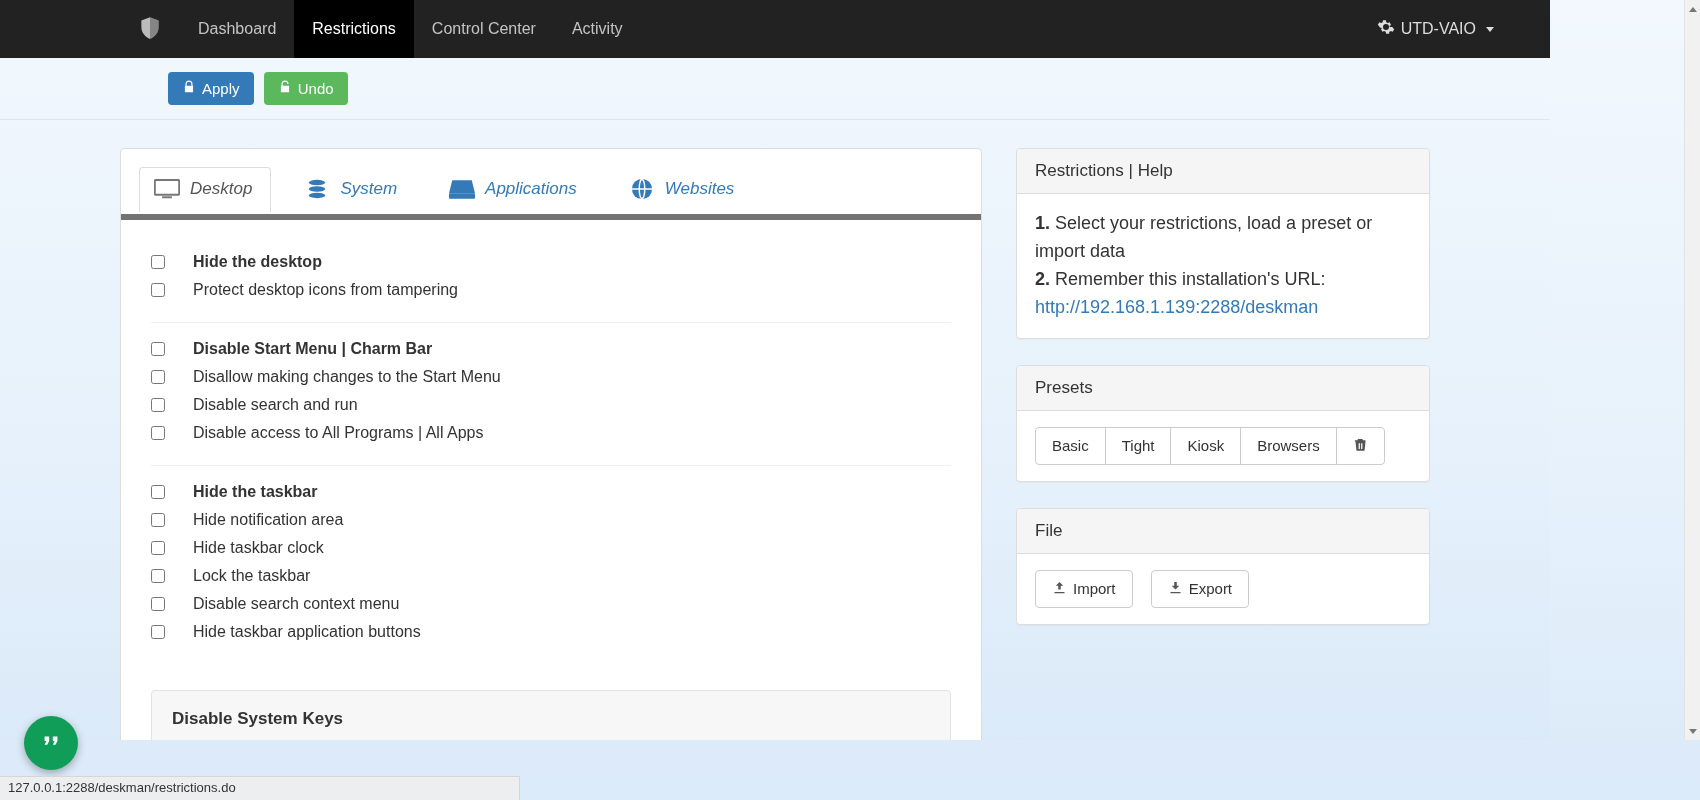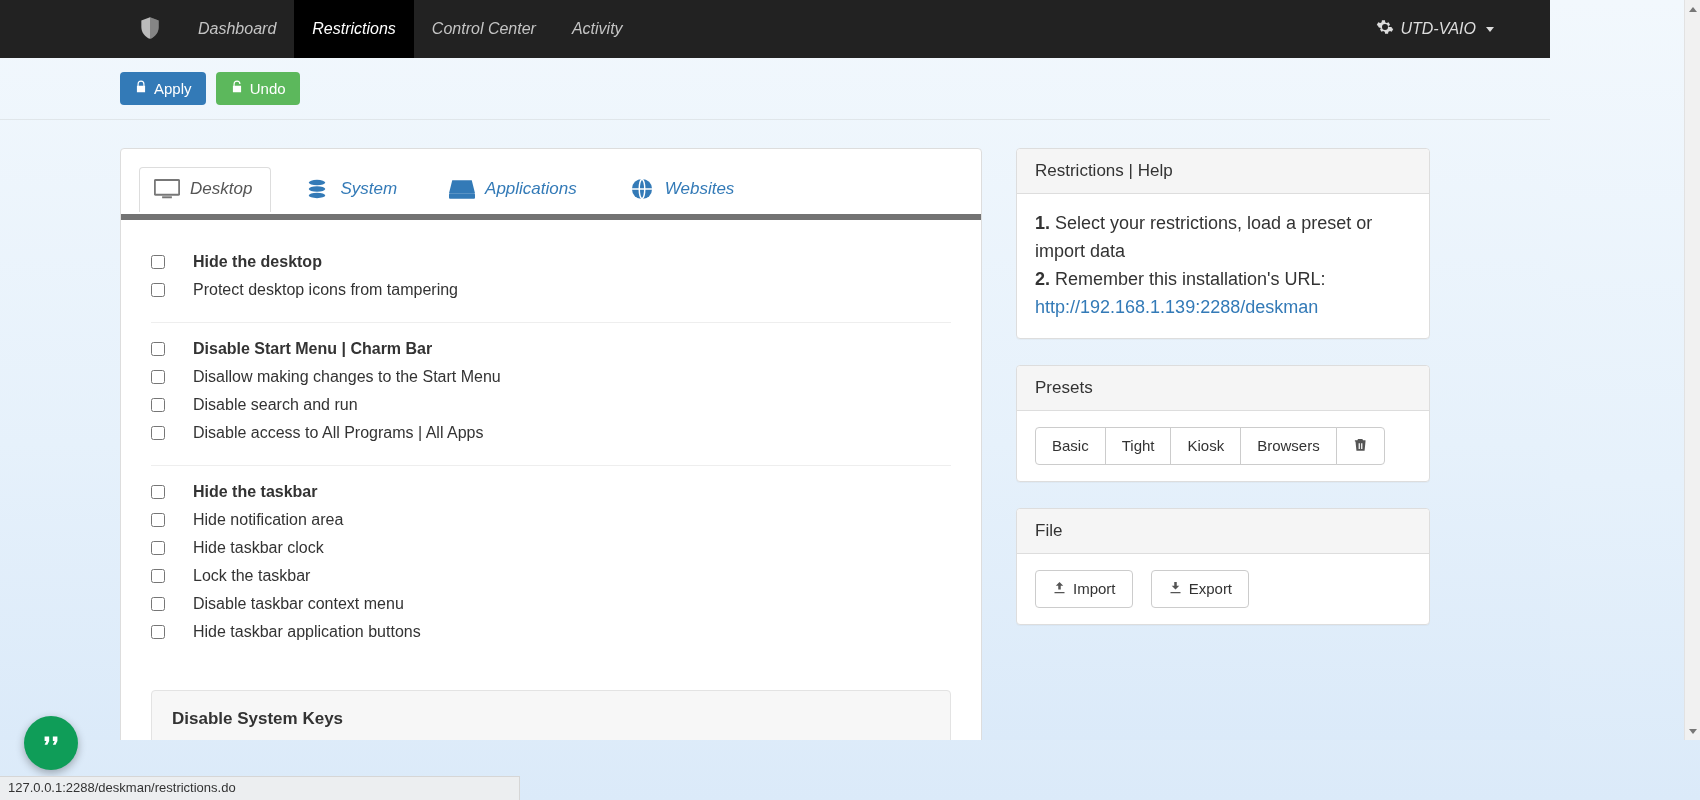--- a/index.html
+++ b/index.html
@@ -21,21 +21,20 @@
 }
 
 
 .navbar {
   background: #222;
   height: 58px;
   display: flex;
   align-items: stretch;
   color: #ccc;
   position: relative;
-  font-style: italic;
 }
 .nav-left { display: flex; align-items: stretch; padding-left: 120px; }
 .brand {
   width: 60px;
   display: flex;
   align-items: center;
   justify-content: center;
 }
 .brand svg { width: 26px; height: 26px; }
 .nav-item {
@@ -74,21 +73,21 @@
   display: inline-flex;
   align-items: center;
   gap: 6px;
   padding: 8px 14px;
   border-radius: 4px;
   font-size: 15px;
   color: #fff;
   border: none;
   cursor: pointer;
 }
-.btn-primary { background: #337ab7; }
+.btn-primary { background: #337ab7; margin-left: 48px; }
 .btn-success { background: #5cb85c; }
 .btn-default {
   background: #fff;
   color: #333;
   border: 1px solid #ccc;
   padding: 9px 16px;
 }
 .btn svg { width: 14px; height: 14px; }
 
 
@@ -380,21 +379,21 @@
             <div class="rest-item">
               <input type="checkbox" style="">
               <label>Hide taskbar clock</label>
             </div>
             <div class="rest-item">
               <input type="checkbox" style="">
               <label>Lock the taskbar</label>
             </div>
             <div class="rest-item">
               <input type="checkbox" style="">
-              <label>Disable taskbar context menu</label>
+              <label>Disable search context menu</label>
             </div>
             <div class="rest-item">
               <input type="checkbox" style="">
               <label>Hide taskbar application buttons</label>
             </div>
           </div>
 
           <div class="syskeys-panel">
             <div class="syskeys-title">Disable System Keys</div>
           </div>

